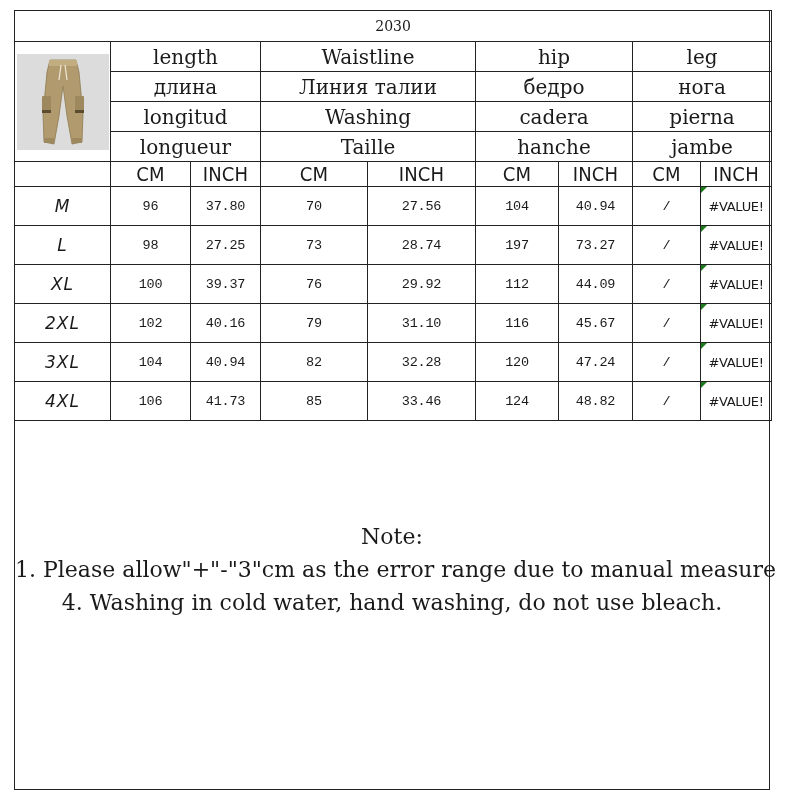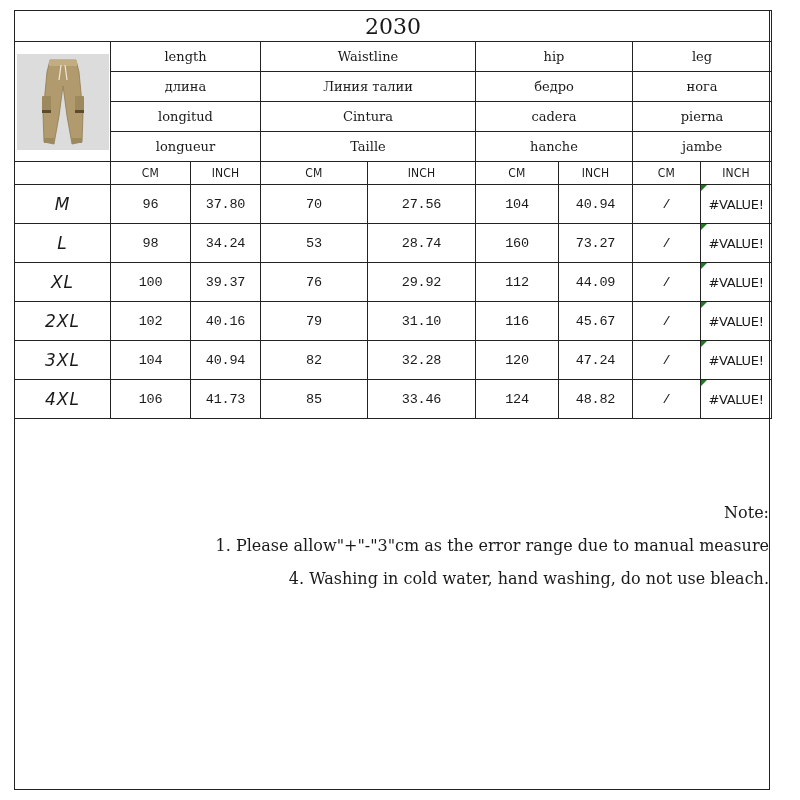--- a/index.html
+++ b/index.html
@@ -9,39 +9,39 @@
     border:1.5px solid #222; box-sizing:border-box; background:#fff;
   }
   table.chart {
     position:absolute; left:14px; top:10px; width:757px;
     border-collapse:collapse; table-layout:fixed;
   }
   table.chart td {
     border:1.5px solid #222; padding:0; text-align:center; vertical-align:middle;
     color:#1a1a1a; overflow:hidden; white-space:nowrap;
   }
-  .title-cell { height:30px; font-family:"DejaVu Serif","Liberation Serif",serif; font-size:22px; }
-  .hdr { height:29px; font-family:"DejaVu Serif","Liberation Serif",serif; font-size:13px; }
-  .unit { height:22px; font-family:"DejaVu Sans Condensed","DejaVu Sans","Liberation Sans",sans-serif; font-size:12px; font-stretch:condensed; letter-spacing:0.2px; }
+  .title-cell { height:30px; font-family:"DejaVu Serif","Liberation Serif",serif; font-size:14px; }
+  .hdr { height:29px; font-family:"DejaVu Serif","Liberation Serif",serif; font-size:20px; }
+  .unit { height:22px; font-family:"DejaVu Sans Condensed","DejaVu Sans","Liberation Sans",sans-serif; font-size:20px; font-stretch:condensed; letter-spacing:0.2px; }
   .size { height:38px; font-family:"DejaVu Sans","Liberation Sans",sans-serif; font-size:17px; font-style:italic; font-weight:300; letter-spacing:1px; }
   .val { font-family:Liberation Mono, monospace; font-size:13.5px; letter-spacing:-0.2px; }
   .err { position:relative; font-family:"DejaVu Sans","Liberation Sans",sans-serif; font-size:13px; letter-spacing:-0.3px;margin-left:32px; }
   .err .flag {
     position:absolute; left:0; top:0; width:0; height:0;
     border-top:6px solid #1e7a1e; border-right:6px solid transparent;
   }
   .photo-cell { background:#fff; }
   .photo {
     width:92px; height:96px; margin:0 auto; background:#dcdcdc; position:relative;
   }
   .photo svg { position:absolute; left:0; top:0; }
   .notes {
-    position:absolute; left:15px; top:496px; width:754px;
-    font-family:"DejaVu Serif","Liberation Serif",serif; font-size:16px; color:#1a1a1a;
-    text-align:right; line-height:33px;
+    position:absolute; left:15px; top:520px; width:754px;
+    font-family:"DejaVu Serif","Liberation Serif",serif; font-size:22px; color:#1a1a1a;
+    text-align:center; line-height:33px;
   }
   .notes div { white-space:nowrap; }
 </style>
 </head>
 <body>
 
 <div class="sheet"></div>
 
 <table class="chart">
   <colgroup>
@@ -81,21 +81,21 @@
     <td colspan="2" class="hdr">leg</td>
   </tr>
   <tr>
     <td colspan="2" class="hdr">длина</td>
     <td colspan="2" class="hdr">Линия талии</td>
     <td colspan="2" class="hdr">бедро</td>
     <td colspan="2" class="hdr">нога</td>
   </tr>
   <tr>
     <td colspan="2" class="hdr">longitud</td>
-    <td colspan="2" class="hdr">Cintura</td>
+    <td colspan="2" class="hdr">Washing</td>
     <td colspan="2" class="hdr">cadera</td>
     <td colspan="2" class="hdr">pierna</td>
   </tr>
   <tr>
     <td colspan="2" class="hdr">longueur</td>
     <td colspan="2" class="hdr">Taille</td>
     <td colspan="2" class="hdr">hanche</td>
     <td colspan="2" class="hdr">jambe</td>
   </tr>
   <tr>
@@ -117,24 +117,24 @@
     <td class="val">70</td>
     <td class="val">27.56</td>
     <td class="val">104</td>
     <td class="val">40.94</td>
     <td class="val">/</td>
     <td class="err"><span class="flag"></span><span>#VALUE!</span></td>
   </tr>
   <tr>
     <td class="size">L</td>
     <td class="val">98</td>
-    <td class="val">34.24</td>
-    <td class="val">53</td>
+    <td class="val">27.25</td>
+    <td class="val">73</td>
     <td class="val">28.74</td>
-    <td class="val">160</td>
+    <td class="val">197</td>
     <td class="val">73.27</td>
     <td class="val">/</td>
     <td class="err"><span class="flag"></span><span>#VALUE!</span></td>
   </tr>
   <tr>
     <td class="size">XL</td>
     <td class="val">100</td>
     <td class="val">39.37</td>
     <td class="val">76</td>
     <td class="val">29.92</td>

